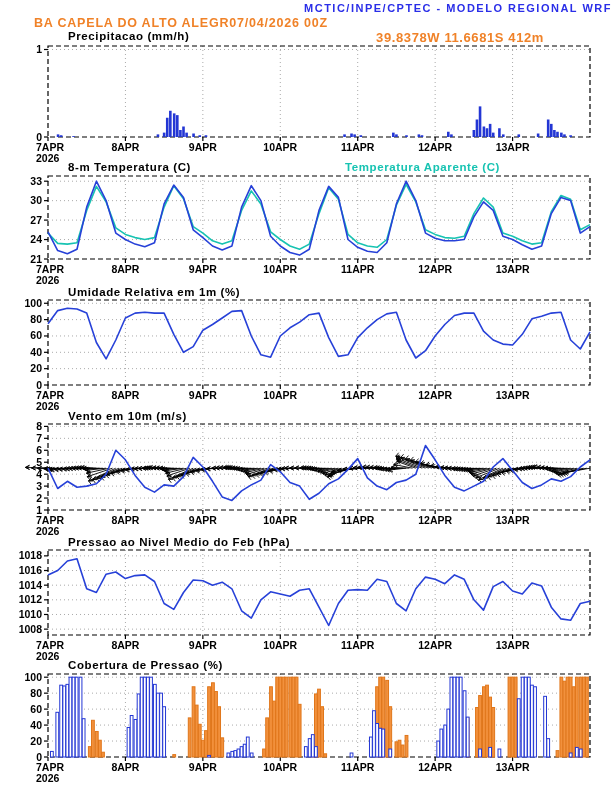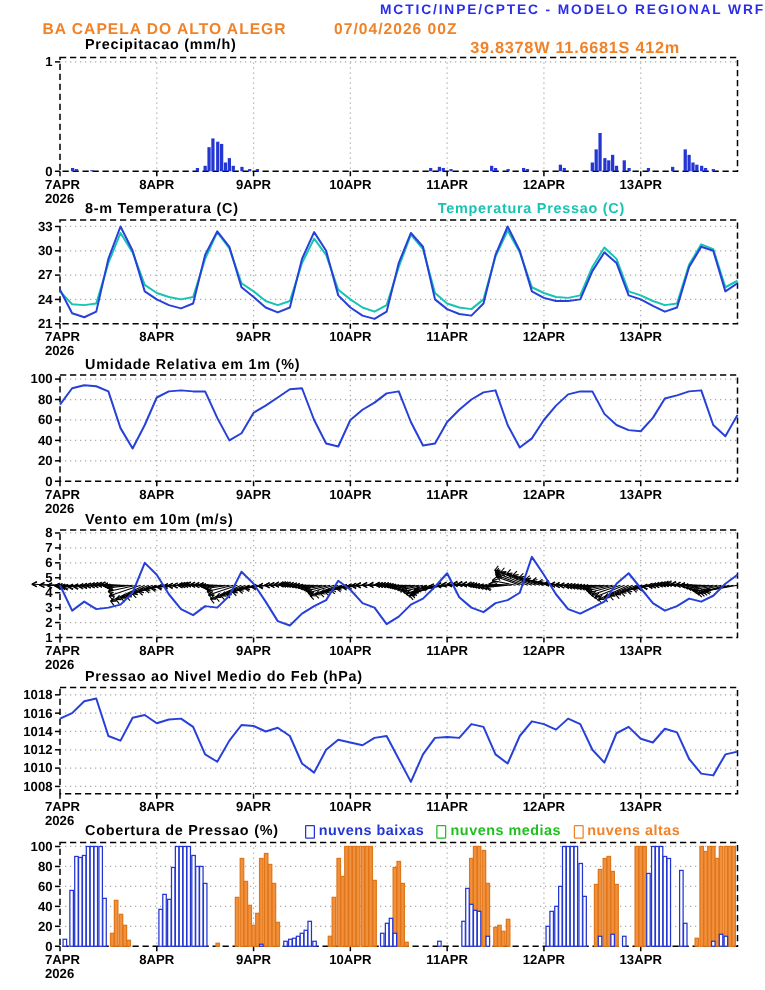--- a/index.html
+++ b/index.html
@@ -2,21 +2,21 @@
 <html><head>
 <meta charset="utf-8">
 <style>
   html,body{margin:0;padding:0;background:#fff;}
   .page{position:relative;width:612px;height:792px;background:#fff;overflow:hidden;
         font-family:"Liberation Sans",sans-serif;-webkit-font-smoothing:antialiased;}
   .hdr1{position:absolute;top:2px;left:0;width:612px;text-align:right;
         font-size:11px;font-weight:bold;letter-spacing:1.5px;color:#2a2ee8;}
   .hdr2{position:absolute;top:16px;left:34px;font-size:12.5px;font-weight:bold;
         letter-spacing:0.8px;color:#f08228;white-space:nowrap;}
-  .hdr2 .dt{margin-left:38px;}
+  .hdr2 .dt{}
   .trow{position:absolute;left:0;width:568px;height:14px;}
   .ptitle{position:absolute;left:68px;font-size:11.5px;font-weight:bold;
           letter-spacing:0.6px;color:#000;white-space:nowrap;}
   .coords{position:absolute;right:24px;font-size:13px;font-weight:bold;
           letter-spacing:0.6px;color:#f08228;white-space:nowrap;}
   .aparente{position:absolute;right:68px;font-size:11.5px;font-weight:bold;
             letter-spacing:0.6px;color:#17c3b2;white-space:nowrap;}
   .cl-legend{position:absolute;left:244px;top:0;display:flex;gap:10px;align-items:center;
              font-size:11.5px;font-weight:bold;letter-spacing:0.4px;white-space:nowrap;}
   .cl-item{display:flex;align-items:center;gap:3px;}
@@ -34,47 +34,33 @@
   <div class="hdr2">
     <span>BA CAPELA DO ALTO ALEGR</span><span class="dt">07/04/2026 00Z</span>
   </div>
 
   <div class="trow" style="top:30px">
     <span class="ptitle">Precipitacao (mm/h)</span>
     <span class="coords">39.8378W 11.6681S 412m</span>
   </div>
   <div class="trow" style="top:161px">
     <span class="ptitle">8-m Temperatura (C)</span>
-    <span class="aparente">Temperatura Pressao (C)</span>
+    <span class="aparente">Temperatura Aparente (C)</span>
   </div>
   <div class="trow" style="top:286px">
     <span class="ptitle">Umidade Relativa em 1m (%)</span>
   </div>
   <div class="trow" style="top:410px">
     <span class="ptitle">Vento em 10m (m/s)</span>
   </div>
   <div class="trow" style="top:536px">
     <span class="ptitle">Pressao ao Nivel Medio do Feb (hPa)</span>
   </div>
   <div class="trow" style="top:659px">
     <span class="ptitle">Cobertura de Pressao (%)</span>
-    <div class="cl-legend">
-      <span class="cl-item leg-blue">
-          <span class="cl-box"></span>
-          <span>nuvens baixas</span>
-        </span>
-      <span class="cl-item leg-green">
-          <span class="cl-box"></span>
-          <span>nuvens medias</span>
-        </span>
-      <span class="cl-item leg-orange">
-          <span class="cl-box"></span>
-          <span>nuvens altas</span>
-        </span>
-    </div>
   </div>
 
   <svg id="plots" width="612" height="792" viewBox="0 0 612 792">
       <g>
         <g>
           <line x1="125.42857142857143" y1="46" x2="125.42857142857143" y2="137" stroke="#aaaaaa" stroke-width="1" stroke-dasharray="1,3"></line>
           <line x1="202.85714285714286" y1="46" x2="202.85714285714286" y2="137" stroke="#aaaaaa" stroke-width="1" stroke-dasharray="1,3"></line>
           <line x1="280.2857142857143" y1="46" x2="280.2857142857143" y2="137" stroke="#aaaaaa" stroke-width="1" stroke-dasharray="1,3"></line>
           <line x1="357.7142857142857" y1="46" x2="357.7142857142857" y2="137" stroke="#aaaaaa" stroke-width="1" stroke-dasharray="1,3"></line>
           <line x1="435.14285714285717" y1="46" x2="435.14285714285717" y2="137" stroke="#aaaaaa" stroke-width="1" stroke-dasharray="1,3"></line>

